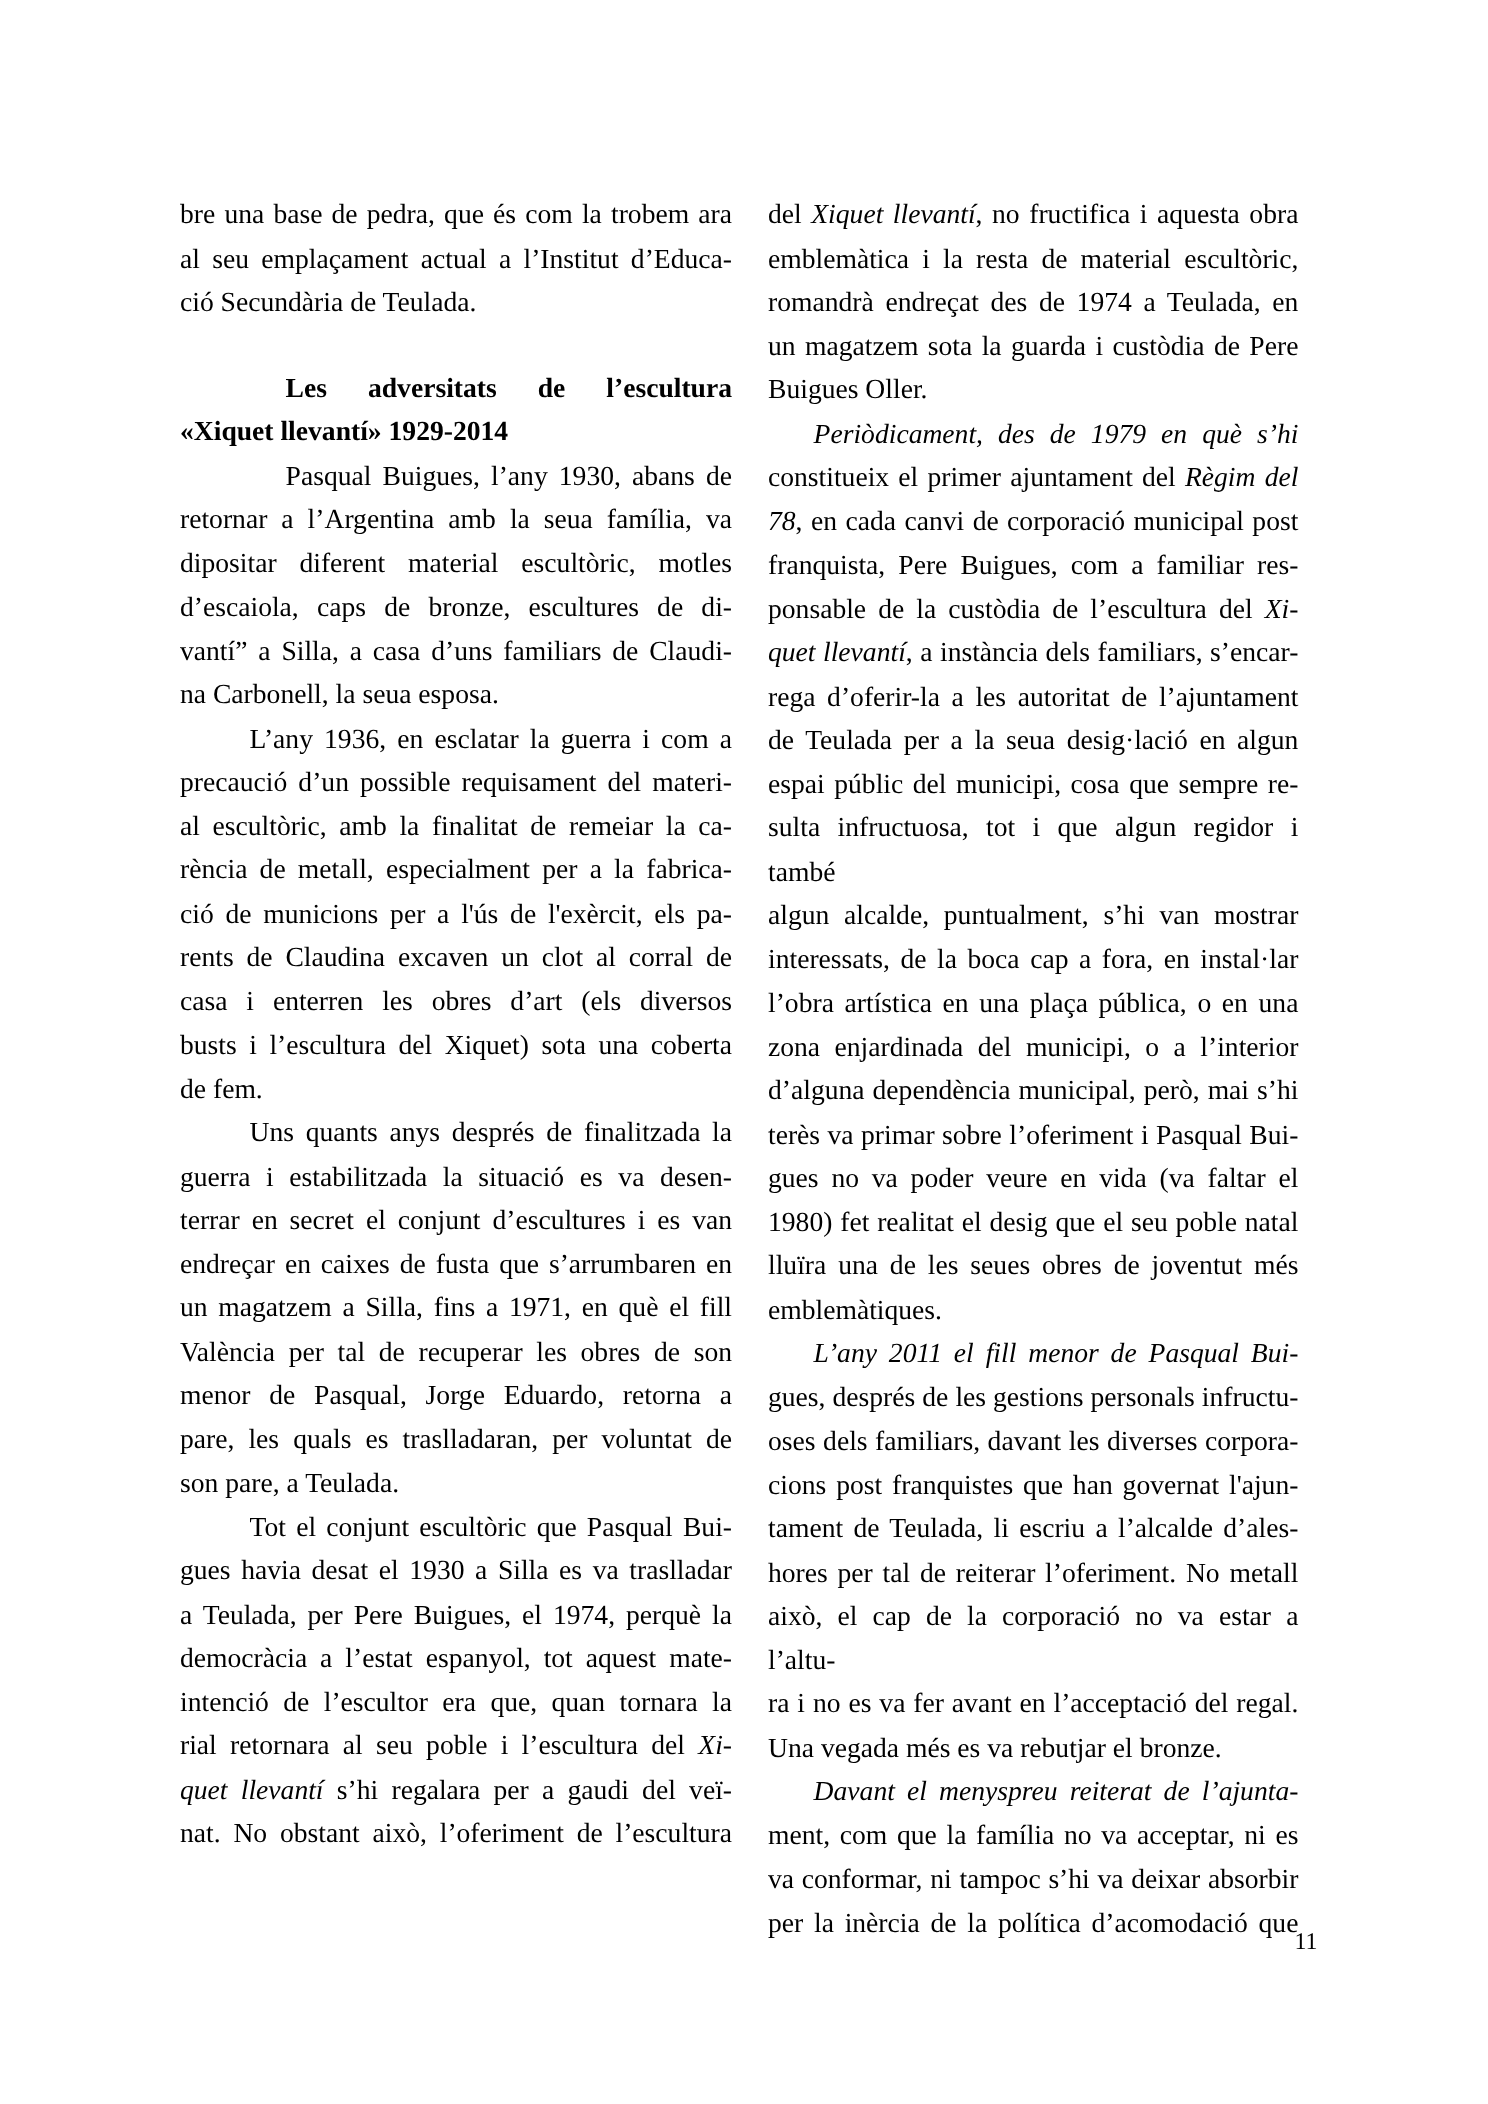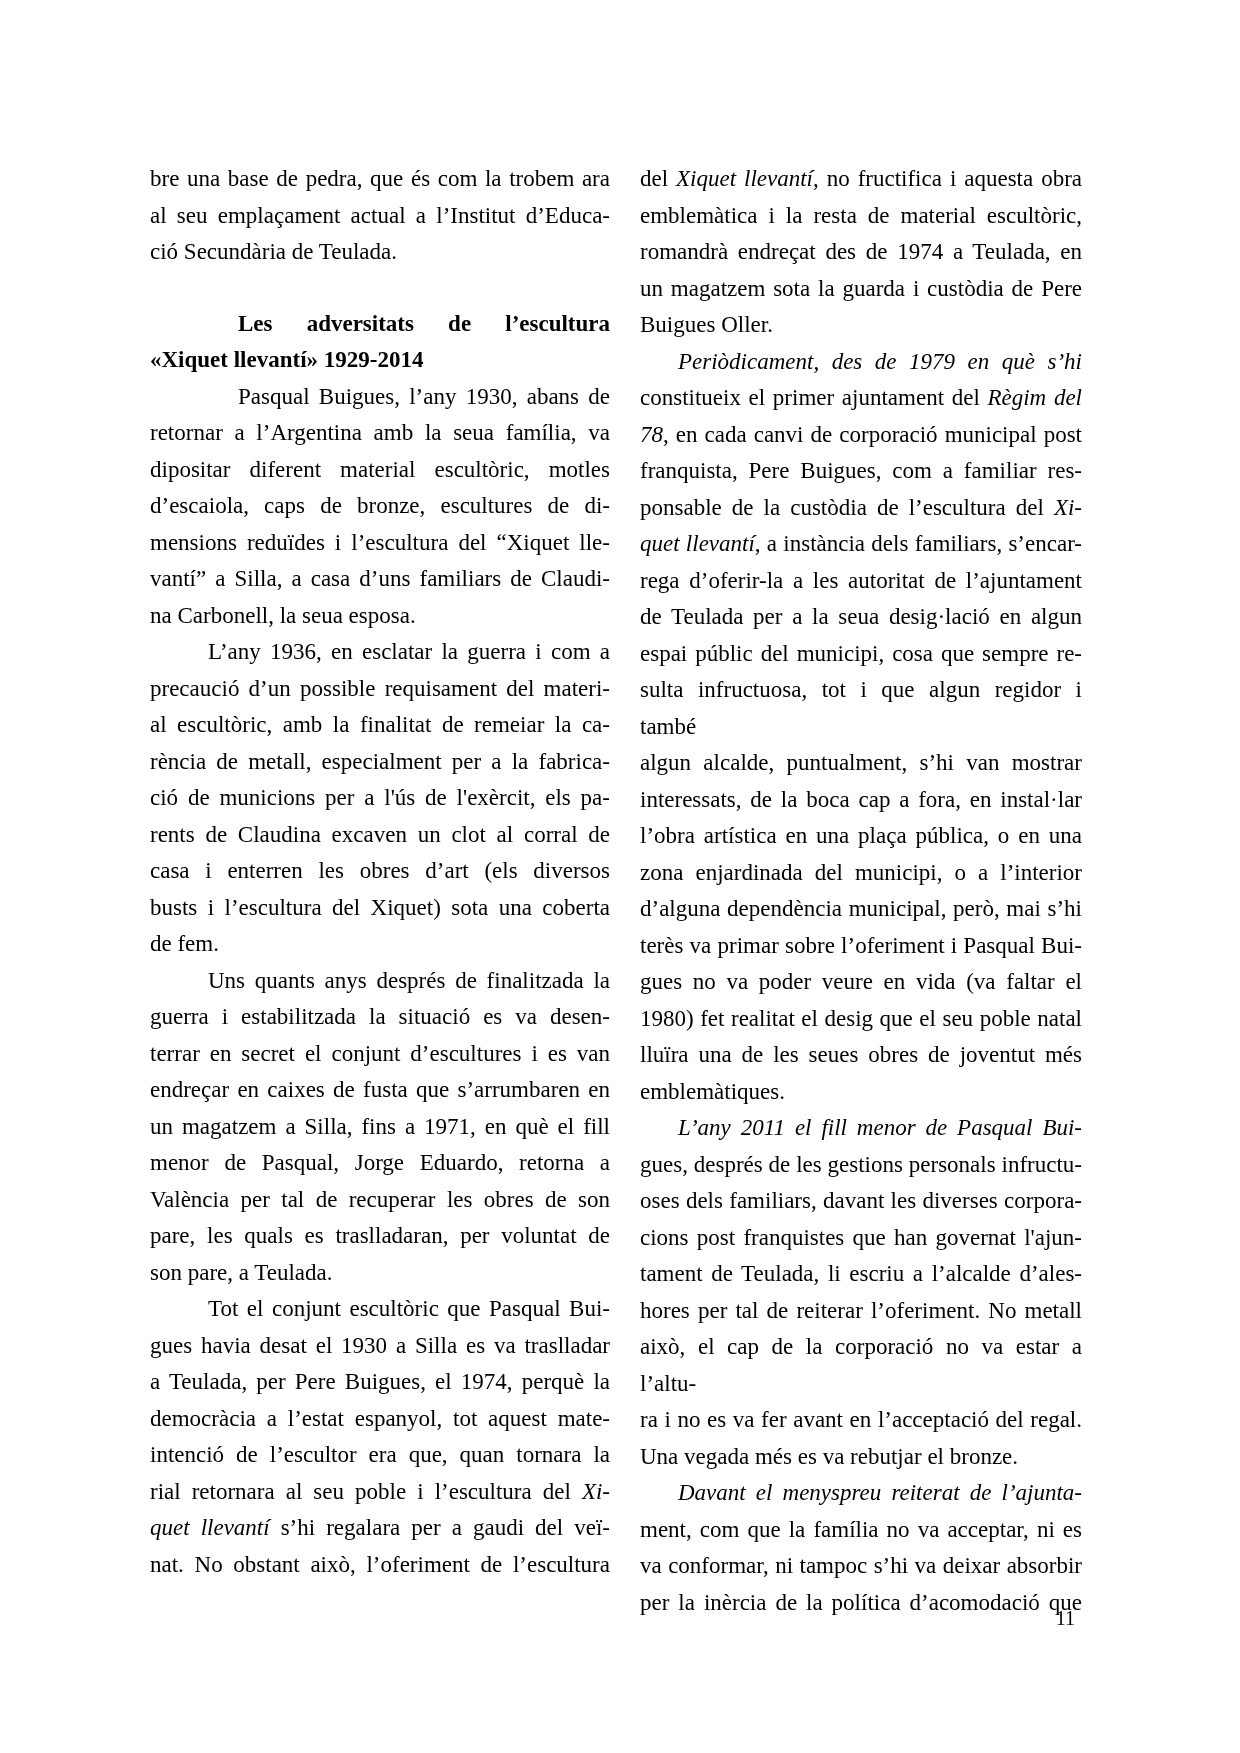--- a/index.html
+++ b/index.html
@@ -20,21 +20,21 @@
     line-height:36.5px;
     text-align:justify;
     text-align-last:justify;
   }
   .line.endline{text-align-last:left;}
   .ind-big{text-indent:88px;}
   .ind-mid{text-indent:58px;font-family:Liberation Serif, serif;}
   .ind-small{text-indent:38px;font-style:italic;}
   .heading{font-weight:700;margin-top:35px;}
   .page-number{
-    position:absolute;right:165px;top:1606px;
+    position:absolute;right:142px;top:1606px;
     font-size:20px;line-height:24px;
   }
 </style>
 </head>
 <body>
 
 <div class="page">
   <div class="content">
     <div class="col col-left">
         <div class="block para">
@@ -44,43 +44,42 @@
         </div>
         <div class="block heading">
           <div class="line ind-big">Les adversitats de l’escultura</div>
           <div class="line endline">«Xiquet llevantí» 1929-2014</div>
         </div>
         <div class="block para">
           <div class="line ind-big">Pasqual Buigues, l’any 1930, abans de</div>
           <div class="line">retornar a l’Argentina amb la seua família, va</div>
           <div class="line">dipositar diferent material escultòric, motles</div>
           <div class="line">d’escaiola, caps de bronze, escultures de di-</div>
-          <div class="line">mensions reduïdes i l’escultura del “Xiquet lle-</div>
           <div class="line">vantí” a Silla, a casa d’uns familiars de Claudi-</div>
           <div class="line endline">na Carbonell, la seua esposa.</div>
         </div>
         <div class="block para">
           <div class="line ind-mid">L’any 1936, en esclatar la guerra i com a</div>
           <div class="line">precaució d’un possible requisament del materi-</div>
           <div class="line">al escultòric, amb la finalitat de remeiar la ca-</div>
           <div class="line">rència de metall, especialment per a la fabrica-</div>
           <div class="line">ció de municions per a l'ús de l'exèrcit, els pa-</div>
           <div class="line">rents de Claudina excaven un clot al corral de</div>
           <div class="line">casa i enterren les obres d’art (els diversos</div>
           <div class="line">busts i l’escultura del Xiquet) sota una coberta</div>
           <div class="line endline">de fem.</div>
         </div>
         <div class="block para">
           <div class="line ind-mid">Uns quants anys després de finalitzada la</div>
           <div class="line">guerra i estabilitzada la situació es va desen-</div>
           <div class="line">terrar en secret el conjunt d’escultures i es van</div>
           <div class="line">endreçar en caixes de fusta que s’arrumbaren en</div>
           <div class="line">un magatzem a Silla, fins a 1971, en què el fill</div>
+          <div class="line">València per tal de recuperar les obres de son</div>
           <div class="line">menor de Pasqual, Jorge Eduardo, retorna a</div>
-          <div class="line">València per tal de recuperar les obres de son</div>
           <div class="line">pare, les quals es traslladaran, per voluntat de</div>
           <div class="line endline">son pare, a Teulada.</div>
         </div>
         <div class="block para">
           <div class="line ind-mid">Tot el conjunt escultòric que Pasqual Bui-</div>
           <div class="line">gues havia desat el 1930 a Silla es va traslladar</div>
           <div class="line">a Teulada, per Pere Buigues, el 1974, perquè la</div>
           <div class="line">democràcia a l’estat espanyol, tot aquest mate-</div>
           <div class="line">intenció de l’escultor era que, quan tornara la</div>
           <div class="line">rial retornara al seu poble i l’escultura del <i>Xi-</i></div>

